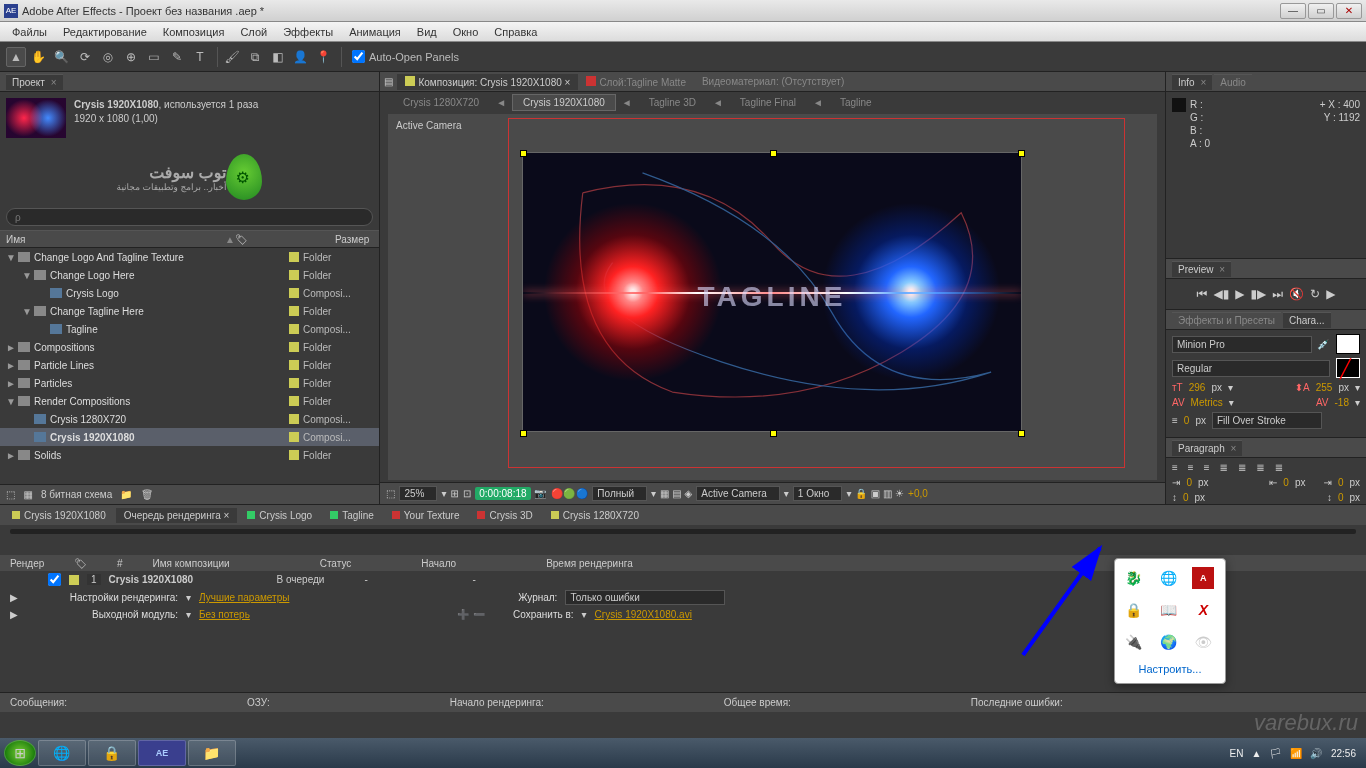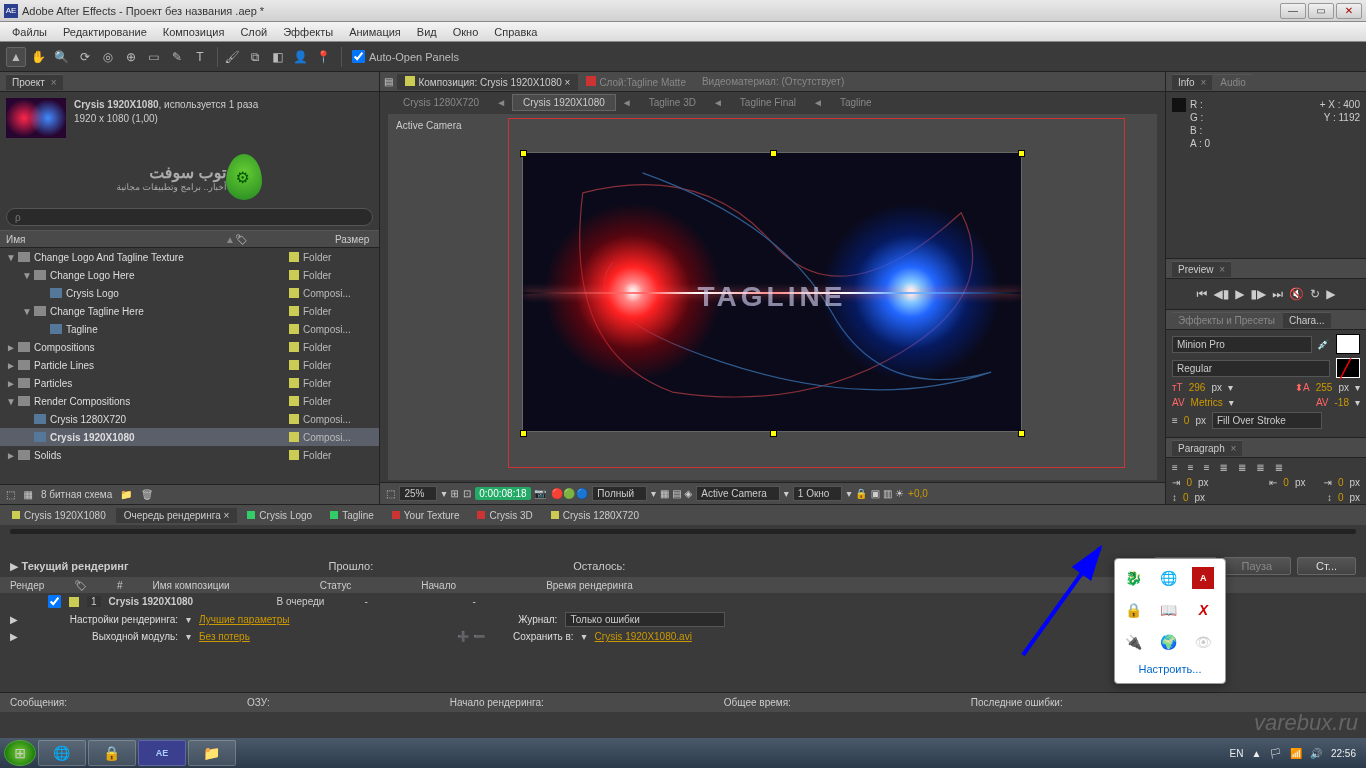--- a/index.html
+++ b/index.html
@@ -496,30 +496,20 @@
       <span class="bt active">Очередь рендеринга ×</span>
       <span class="bt"><span class="dot" style="background:#3c6"></span>Crysis Logo</span>
       <span class="bt"><span class="dot" style="background:#3c6"></span>Tagline</span>
       <span class="bt"><span class="dot" style="background:#c33"></span>Your Texture</span>
       <span class="bt"><span class="dot" style="background:#c33"></span>Crysis 3D</span>
       <span class="bt"><span class="dot" style="background:#cc5"></span>Crysis 1280X720</span>
     </div>
   <div class="render-bar">
       <div class="prog-track"></div>
     </div>
-  <div class="render-title">
-    <span>▶ <b>Текущий рендеринг</b></span>
-    <span>Прошло:</span>
-    <span>Осталось:</span>
-    <div class="btns">
-      <div class="rbtn">Стоп</div>
-      <div class="rbtn">Пауза</div>
-      <div class="rbtn active">Ст...</div>
-    </div>
-  </div>
   <div class="queue-hdr">
     <span>Рендер</span>
       <span>🏷</span>
     <span>#</span>
     <span>Имя композиции</span>
     <span style="margin-left:60px">Статус</span>
     <span style="margin-left:40px">Начало</span>
     <span style="margin-left:60px">Время рендеринга</span>
   </div>
   <div class="queue-row">

